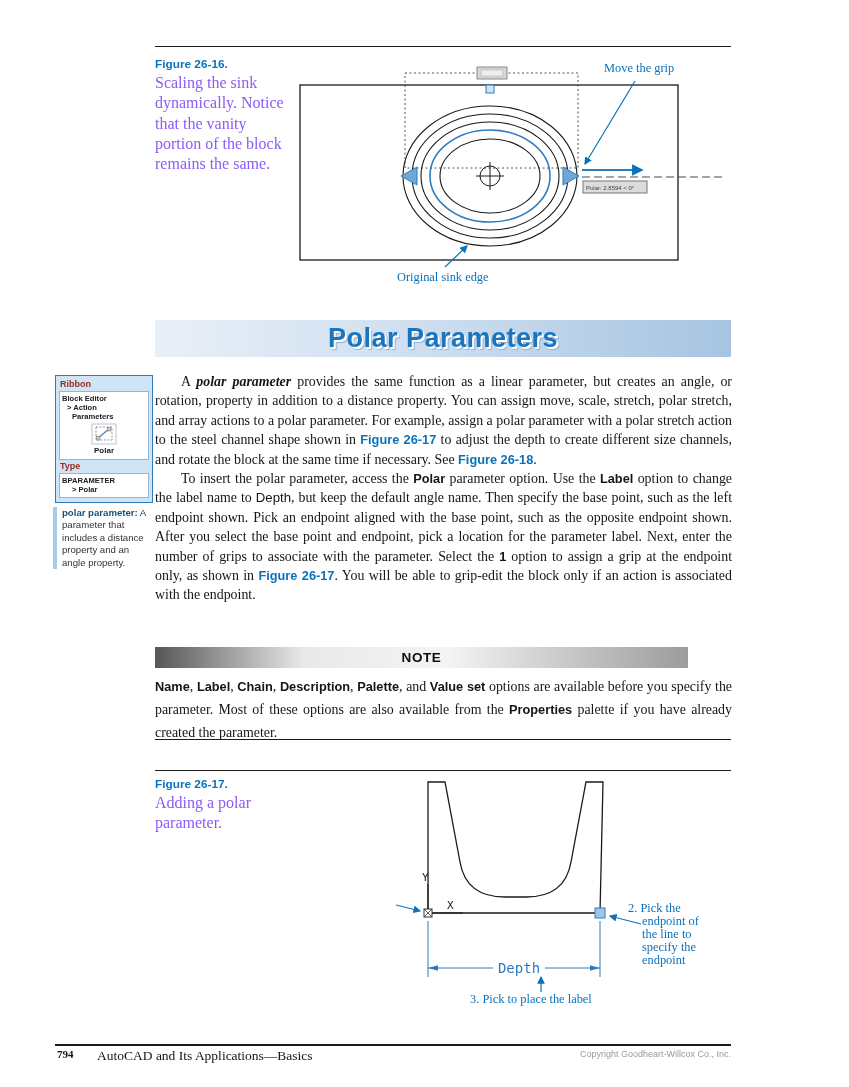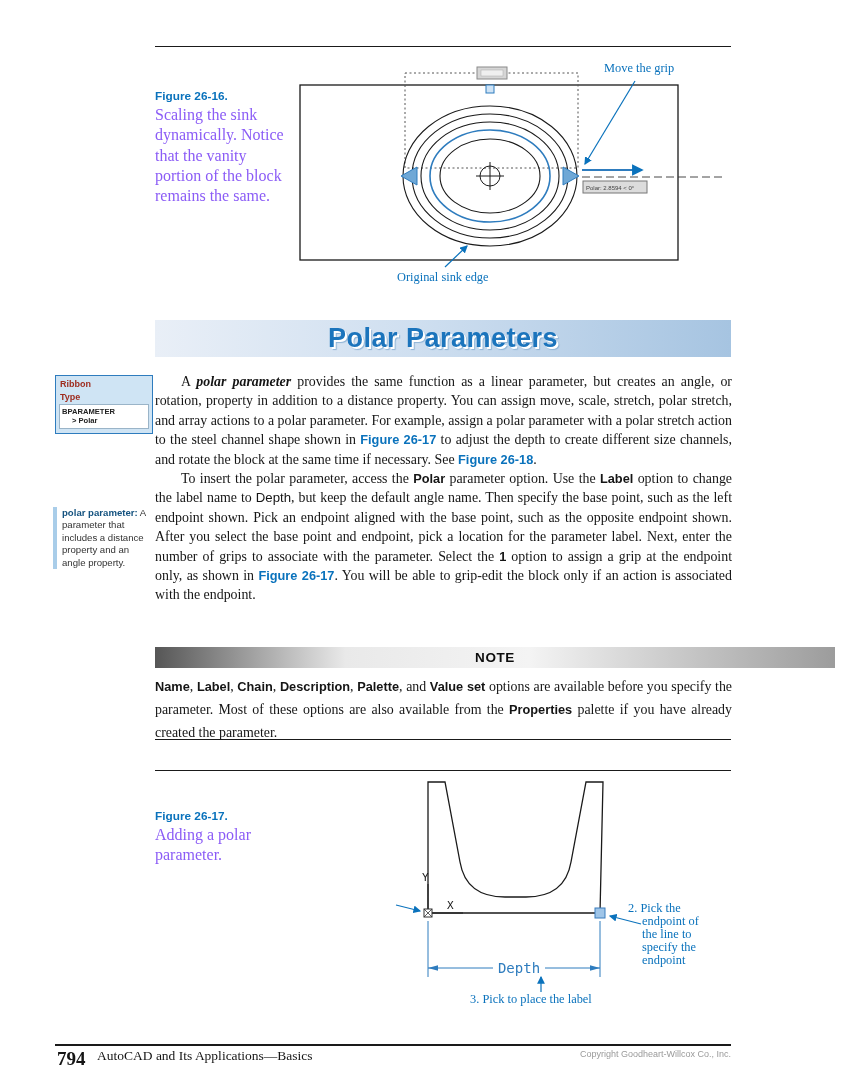--- a/index.html
+++ b/index.html
@@ -6,21 +6,21 @@
   html,body { background:#fff; }
   body {
     width:849px; height:1087px; position:relative;
     font-family:"Liberation Serif", serif; color:#151515;
   }
   .page { position:absolute; top:0; left:0; width:849px; height:1087px; background:#fff; overflow:hidden; }
   .abs { position:absolute; }
   .rule { position:absolute; background:#1a1a1a; height:1.4px; }
 
   
-  .figblock { position:absolute;margin-top:32px; }
+  .figblock { position:absolute; }
   .figlabel { font-family:"Liberation Sans",sans-serif; font-weight:bold; color:#0a72bc; font-size:11.8px; margin-bottom:2px; }
   .figcaption { font-size:16px; line-height:1.27; color:#8b5cf6; }
 
   
   .callout { position:absolute; color:#0a72bc; font-size:12.4px; line-height:12.9px; }
   .hang { padding-left:14px; text-indent:-14px; }
 
   
   .heading-band { position:absolute; left:155px; top:320px; width:576px; height:37px;
     background:linear-gradient(to right,#e9eff7 0%,#cfdff0 45%,#a6c4e1 100%);
@@ -32,21 +32,21 @@
   
   .bodytext { position:absolute; left:155px; top:372px; width:577px;
     font-size:13.9px; line-height:19.4px; text-align:justify; }
   .bodytext p { text-indent:26px; }
   .seg-ui   { font-family:"Liberation Sans",sans-serif; font-weight:bold; font-size:0.92em; }
   .seg-xref { font-family:"Liberation Sans",sans-serif; font-weight:bold; font-size:0.92em; color:#0a72bc; }
   .seg-term { font-weight:bold; font-style:italic; }
   .seg-cmd  { font-family:"Liberation Sans",sans-serif; font-size:0.95em; }
 
   
-  .note-band { position:absolute; left:155px; top:647px; width:680px; height:21px;
+  .note-band { position:absolute; left:155px; top:647px; width:533px; height:21px;
     background:linear-gradient(to right,#565656 0%,#e9e9e9 28%,#f4f4f4 55%,#9c9c9c 100%);
     display:flex; align-items:center; justify-content:center; }
   .note-title { font-family:"Liberation Sans",sans-serif; font-weight:bold; font-size:13.5px; color:#0d0d0d; letter-spacing:.6px; }
   .note-body { position:absolute; left:155px; top:675px; width:577px;
     font-size:13.9px; line-height:23px; text-align:justify; }
 
   
   .sidebar { position:absolute; left:55px; top:375px; width:98px;
     border:1.6px solid #2e7cbe; background:#cfe4f4; padding:2px 3px 4px;
     font-family:"Liberation Sans",sans-serif; }
@@ -58,21 +58,21 @@
   .sb-icon-wrap { display:flex; justify-content:center; padding:2px 0 0; }
 
   
   .margin-note { position:absolute; left:53px; top:507px; width:100px; display:flex; gap:5px;
     font-family:"Liberation Sans",sans-serif; }
   .mn-bar { width:4px; background:#a9cde9; }
   .mn-text { font-size:9.6px; line-height:1.3; color:#333; width:90px; }
   .mn-term { font-weight:bold; color:#14527f; }
 
   
-  .footer-num  { position:absolute; left:57px;  top:1048px; font-weight:bold; font-size:19px; }
+  .footer-num  { position:absolute; left:57px;  top:1048px; font-weight:bold; font-size:11px; }
   .footer-title{ position:absolute; left:97px;  top:1048px; font-size:13.5px; }
   .footer-copy { position:absolute; left:0;     top:1049px; width:731px; text-align:right;
     font-family:"Liberation Sans",sans-serif; font-size:9px; color:#9a9a9a; }
 </style>
 </head>
 <body>
 
 <div class="page">
 
   <div class="rule" style="left:155px; top:46px; width:576px;"></div>
@@ -126,20 +126,35 @@
 
   <div class="callout" style="left:604px; top:62px; width:110px;">Move the grip</div>
   <div class="callout" style="left:397px; top:271px; width:130px;">Original sink edge</div>
 
   <div class="heading-band">
     <div class="heading-text">Polar Parameters</div>
   </div>
 
   <div class="sidebar">
     <div class="sb-header">Ribbon</div>
+    <div class="sb-box">
+      <div>Block Editor</div>
+      <div class="sb-indent1">&gt; Action</div>
+      <div class="sb-indent2">Parameters</div>
+      <div class="sb-icon-wrap">
+        <svg width="26" height="22" viewBox="0 0 26 22">
+          <rect x="1" y="1" width="24" height="20" fill="#fff" stroke="#b5c6d4"></rect>
+          <rect x="5" y="4" width="16" height="13" fill="none" stroke="#999" stroke-dasharray="2 1.5"></rect>
+          <line x1="7" y1="15" x2="18" y2="6" stroke="#4a7fb5" stroke-width="1.2"></line>
+          <rect x="5.5" y="13.5" width="3.5" height="3.5" fill="#ccc" stroke="#777" stroke-width="0.6"></rect>
+          <rect x="16.5" y="4.5" width="3.5" height="3.5" fill="#ccc" stroke="#777" stroke-width="0.6"></rect>
+        </svg>
+      </div>
+      <div class="sb-tool">Polar</div>
+    </div>
     <div class="sb-header">Type</div>
     <div class="sb-box">
       <div>BPARAMETER</div>
       <div class="sb-indent2">&gt; Polar</div>
     </div>
   </div>
 
   <div class="margin-note">
     <div class="mn-bar"></div>
     <div class="mn-text">

